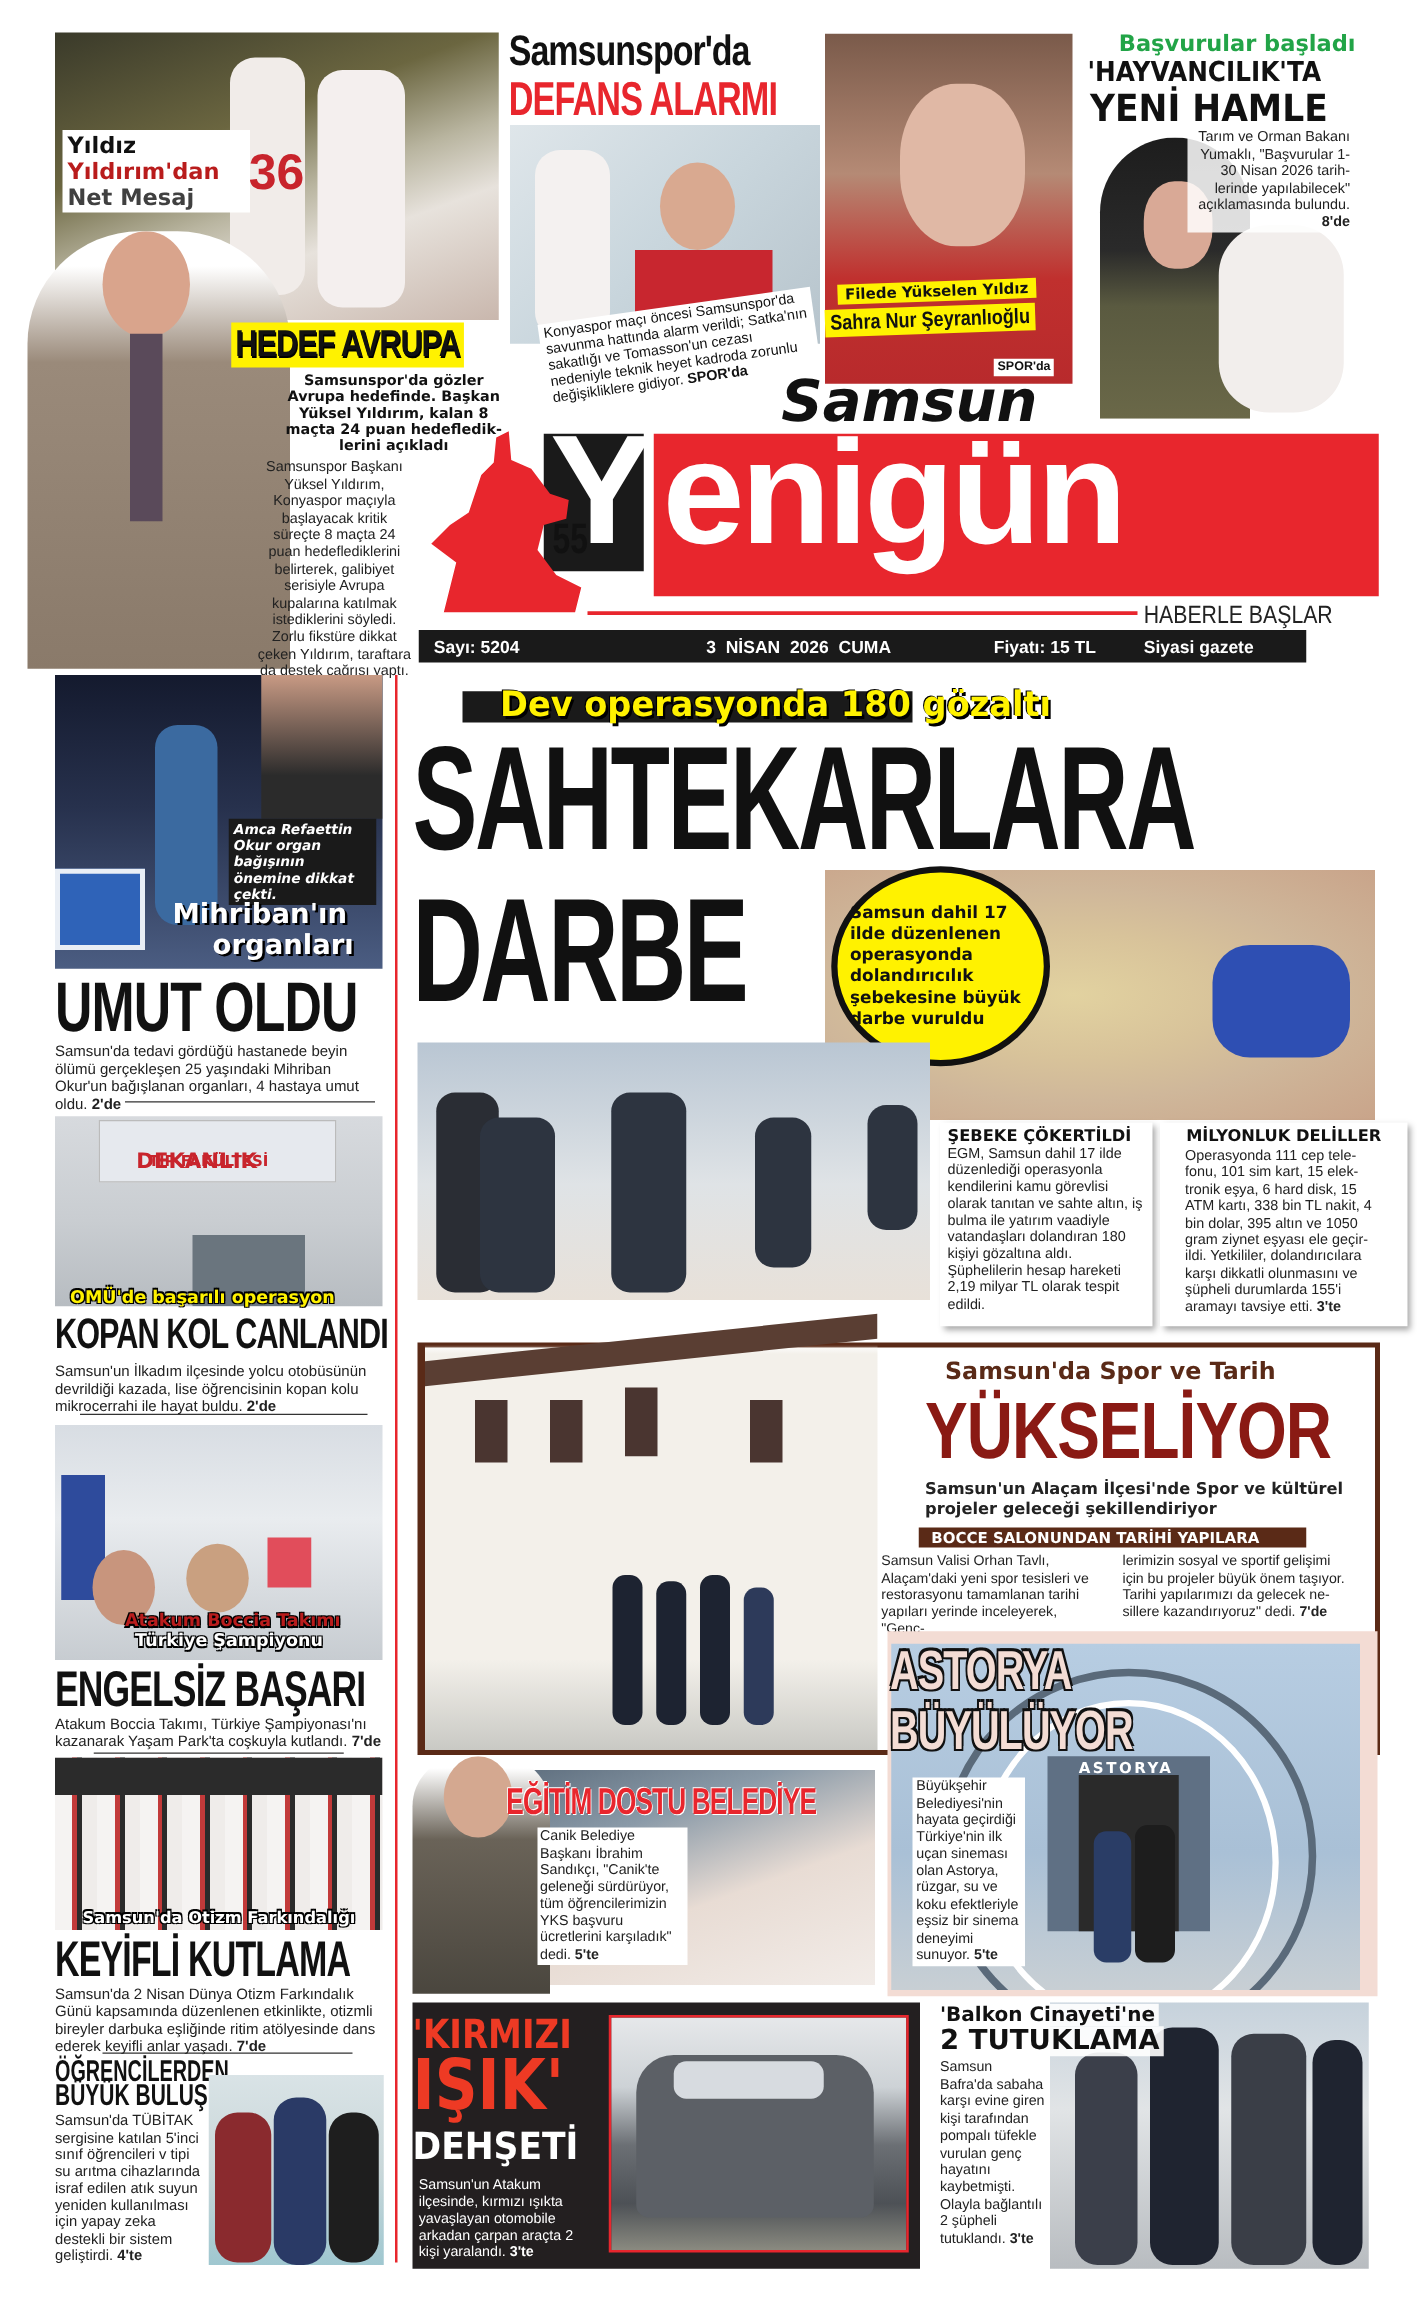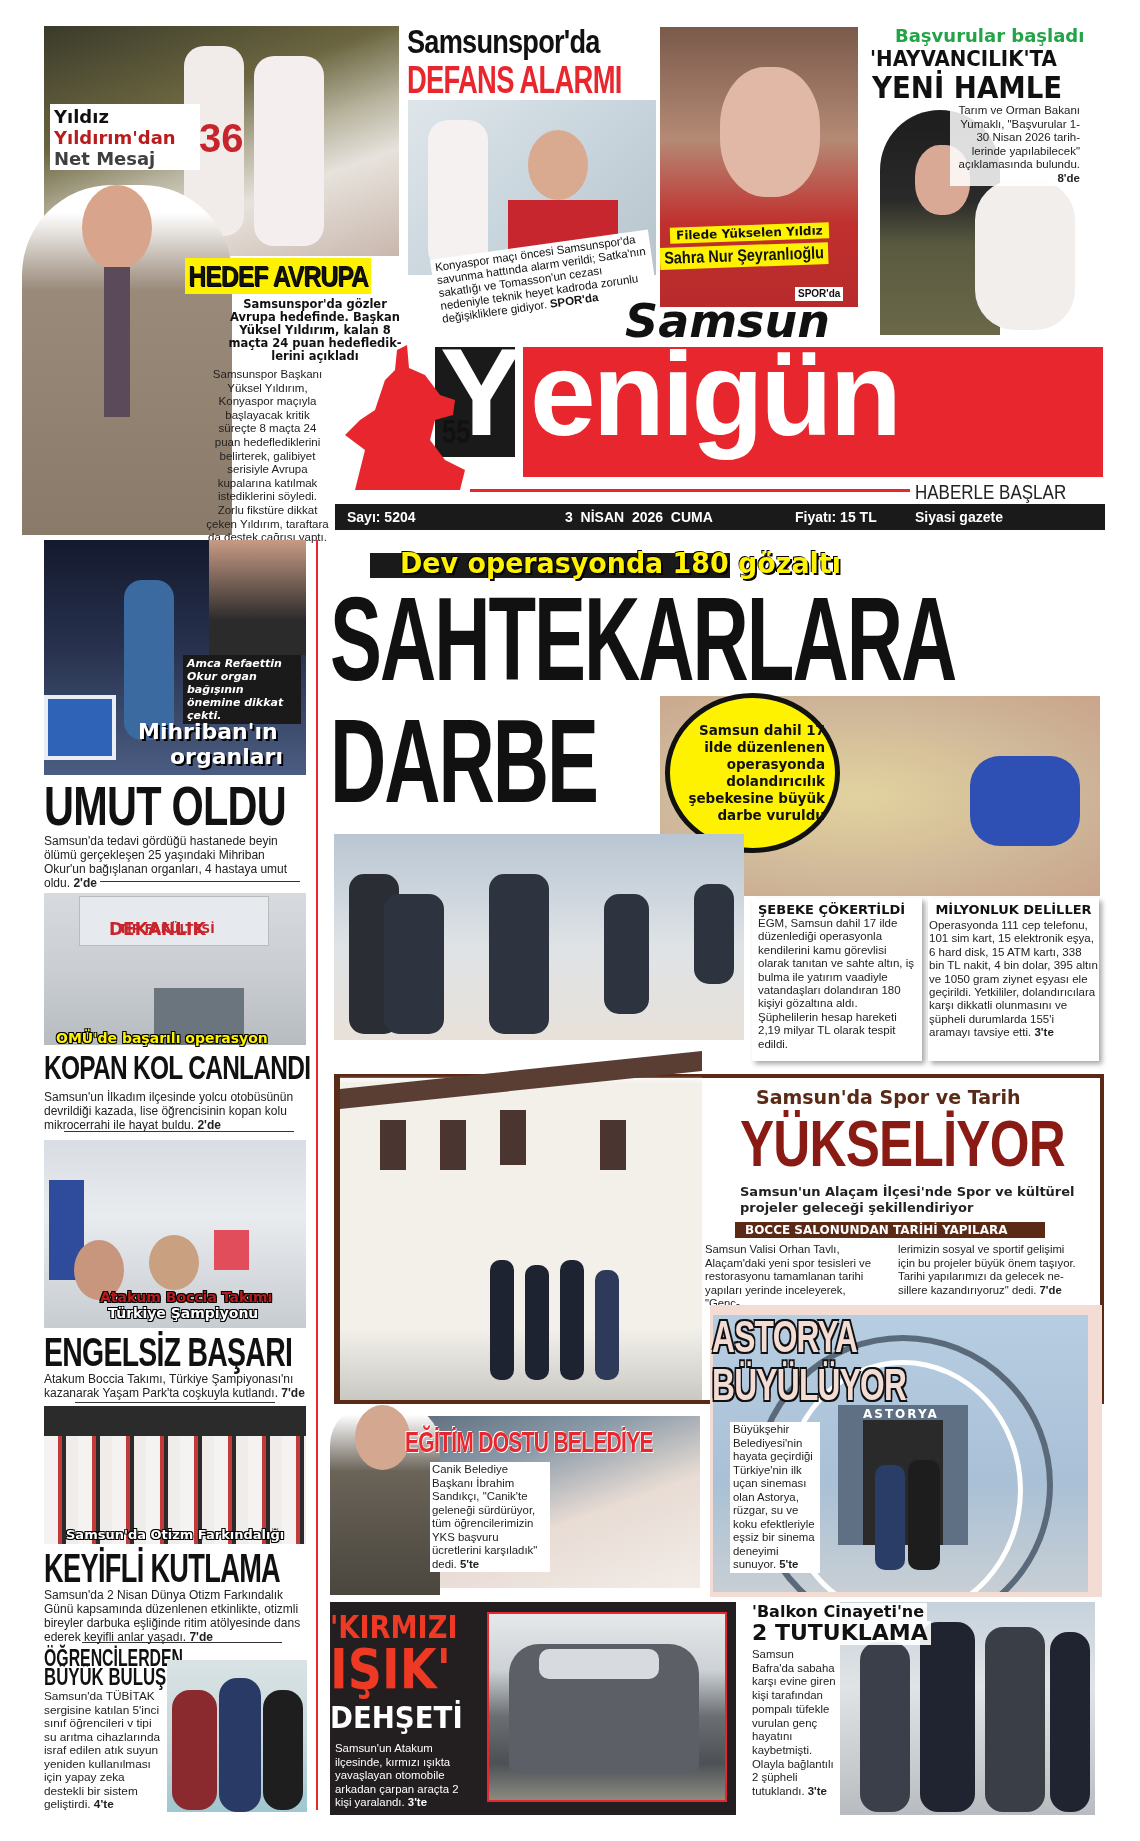--- a/index.html
+++ b/index.html
@@ -75,21 +75,21 @@
 <div class="abs mast-red" style="left:523px;top:347px;width:580px;height:130px"></div>
 <div class="abs" style="left:435px;top:347px;width:80px;height:110px;background:#1a1a1a"></div>
 <div class="abs" style="left:440px;top:330px;font:bold 124px/124px 'Liberation Sans',sans-serif;color:#fff">Y</div>
 <div class="abs" style="left:530px;top:335px;font:bold 118px/118px 'Liberation Sans',sans-serif;color:#fff;letter-spacing:-3px">enigün</div>
 <div class="abs" style="left:442px;top:413px;font:bold 34px/36px 'Liberation Sans',sans-serif;color:#111;transform:scaleX(0.75);transform-origin:left">55</div>
 <svg class="abs" style="left:335px;top:340px" width="140" height="150" viewBox="0 0 140 150">
   <path d="M20 150 L30 110 L10 95 L25 80 L40 70 L50 40 L60 30 L62 10 L72 5 L74 28 L90 35 L105 55 L120 60 L118 75 L100 80 L95 100 L110 120 L130 130 L125 150 Z" fill="#e8262d"></path>
 </svg>
 <div class="abs" style="left:470px;top:489px;width:440px;height:3px;background:#e8262d"></div>
 <div class="abs" style="left:915px;top:481px;font:20px/22px 'Liberation Sans',sans-serif;color:#222;transform:scaleX(0.85);transform-origin:left">HABERLE BAŞLAR</div>
-<div class="abs datebar" style="left:335px;top:504px;width:770px;height:26px">
+<div class="abs datebar" style="left:335px;top:504px;width:710px;height:26px">
   <span style="left:12px">Sayı: 5204</span>
   <span style="left:230px;white-space:pre">3  NİSAN  2026  CUMA</span>
   <span style="left:460px">Fiyatı: 15 TL</span>
   <span style="left:580px">Siyasi gazete</span>
 </div>
 
 <div class="redline" style="left:316px;top:540px;height:1270px"></div>
 
 <div class="photo" style="left:44px;top:540px;width:262px;height:235px;background:linear-gradient(180deg,#141a2e 0%,#27314d 45%,#4b5d82 100%)">
   <div class="abs" style="left:80px;top:40px;width:50px;height:160px;background:#3b6aa0;border-radius:18px"></div>
@@ -159,34 +159,34 @@
 </div>
 
 <div class="abs" style="left:370px;top:553px;width:360px;height:25px;background:#1a1a1a"></div>
 <div class="abs" style="left:400px;top:548px;font:900 28px/32px 'DejaVu Sans',sans-serif;color:#fff200;text-shadow:2px 2px 0 #000,-1px -1px 0 #000;transform:scaleX(0.96);transform-origin:left">Dev operasyonda 180 gözaltı</div>
 <div class="abs" style="left:330px;top:578px;font:bold 118px/122px 'Liberation Sans',sans-serif;transform:scaleX(0.66);transform-origin:left;letter-spacing:-3px">SAHTEKARLARA</div>
 <div class="abs" style="left:330px;top:700px;font:bold 118px/122px 'Liberation Sans',sans-serif;transform:scaleX(0.66);transform-origin:left;letter-spacing:-3px">DARBE</div>
 <div class="photo" style="left:660px;top:696px;width:440px;height:200px;background:radial-gradient(ellipse at 45% 50%,#e2d2a0 0%,#d8c39a 35%,#cfb79a 60%,#c9a48a 100%)">
   <div class="abs" style="left:310px;top:60px;width:110px;height:90px;background:#2e4fb3;border-radius:30px"></div>
 </div>
 <div class="abs" style="left:665px;top:693px;width:175px;height:160px;border-radius:50%;background:#fff200;border:5px solid #111;display:flex;align-items:center;justify-content:center;padding:10px">
-  <div style="font:bold 13.5px/17px 'DejaVu Sans',sans-serif;text-align:right;color:#111">Samsun dahil 17 ilde düzenlenen operasyonda dolandırıcılık şebekesine büyük darbe vuruldu</div>
+  <div style="font:bold 13.5px/17px 'DejaVu Sans',sans-serif;text-align:left;color:#111">Samsun dahil 17 ilde düzenlenen operasyonda dolandırıcılık şebekesine büyük darbe vuruldu</div>
 </div>
 <div class="photo" style="left:334px;top:834px;width:410px;height:206px;background:linear-gradient(180deg,#b9c6d3 0%,#dfe3e6 55%,#e8e1d9 100%)">
   <div class="abs" style="left:15px;top:40px;width:50px;height:160px;background:#2a2d34;border-radius:15px"></div>
   <div class="abs" style="left:50px;top:60px;width:60px;height:140px;background:#2d3440;border-radius:15px"></div>
   <div class="abs" style="left:155px;top:40px;width:60px;height:160px;background:#2d3440;border-radius:15px"></div>
   <div class="abs" style="left:270px;top:60px;width:45px;height:120px;background:#2d3440;border-radius:15px"></div>
   <div class="abs" style="left:360px;top:50px;width:40px;height:100px;background:#2d3440;border-radius:15px"></div>
 </div>
 <div class="abs" style="left:752px;top:898px;width:170px;height:163px;background:#fff;box-shadow:3px 3px 5px rgba(0,0,0,0.35);padding:4px 6px">
   <div style="font:900 13px/15px 'DejaVu Sans',sans-serif;margin-bottom:0">ŞEBEKE ÇÖKERTİLDİ</div>
   <div class="body-text" style="font-size:11.5px;line-height:13.4px">EGM, Samsun dahil 17 ilde düzenlediği operasyonla kendilerini kamu görevlisi olarak tanıtan ve sahte altın, iş bulma ile yatırım vaadiyle vatandaşları dolandıran 180 kişiyi gözaltına aldı. Şüphelilerin hesap hareketi 2,19 milyar TL olarak tespit edildi.</div>
 </div>
-<div class="abs" style="left:928px;top:898px;width:171px;height:163px;background:#fff;box-shadow:3px 3px 5px rgba(0,0,0,0.35);padding:4px 1px">
+<div class="abs" style="left:928px;top:898px;width:198px;height:163px;background:#fff;box-shadow:3px 3px 5px rgba(0,0,0,0.35);padding:4px 20px">
   <div style="font:900 13px/15px 'DejaVu Sans',sans-serif;margin-bottom:2px;text-align:center">MİLYONLUK DELİLLER</div>
   <div class="body-text" style="font-size:11.5px;line-height:13.4px">
     <span>Operasyonda 111 cep tele­fonu, 101 sim kart, 15 elek­tronik eşya, 6 hard disk, 15 ATM kartı, 338 bin TL nakit, 4 bin dolar, 395 altın ve 1050 gram ziynet eşyası ele geçir­ildi. Yetkililer, dolandırıcılara karşı dikkatli olunmasını ve şüpheli durumlarda 155'i aramayı tavsiye etti.</span>
     <span class="ref">3'te</span>
   </div>
 </div>
 
 <div class="abs" style="left:334px;top:1074px;width:770px;height:330px;border:4px solid #5a2a17;border-left-width:6px"></div>
 <div class="photo" style="left:340px;top:1040px;width:362px;height:360px;background:linear-gradient(180deg,transparent 0%,transparent 10%,#f3f0ea 12%,#f3f0ea 80%,#c9c9c4 100%)">
   <div class="abs" style="left:0;top:30px;width:362px;height:20px;background:#5a3e33;transform:skewY(-6deg)"></div>

